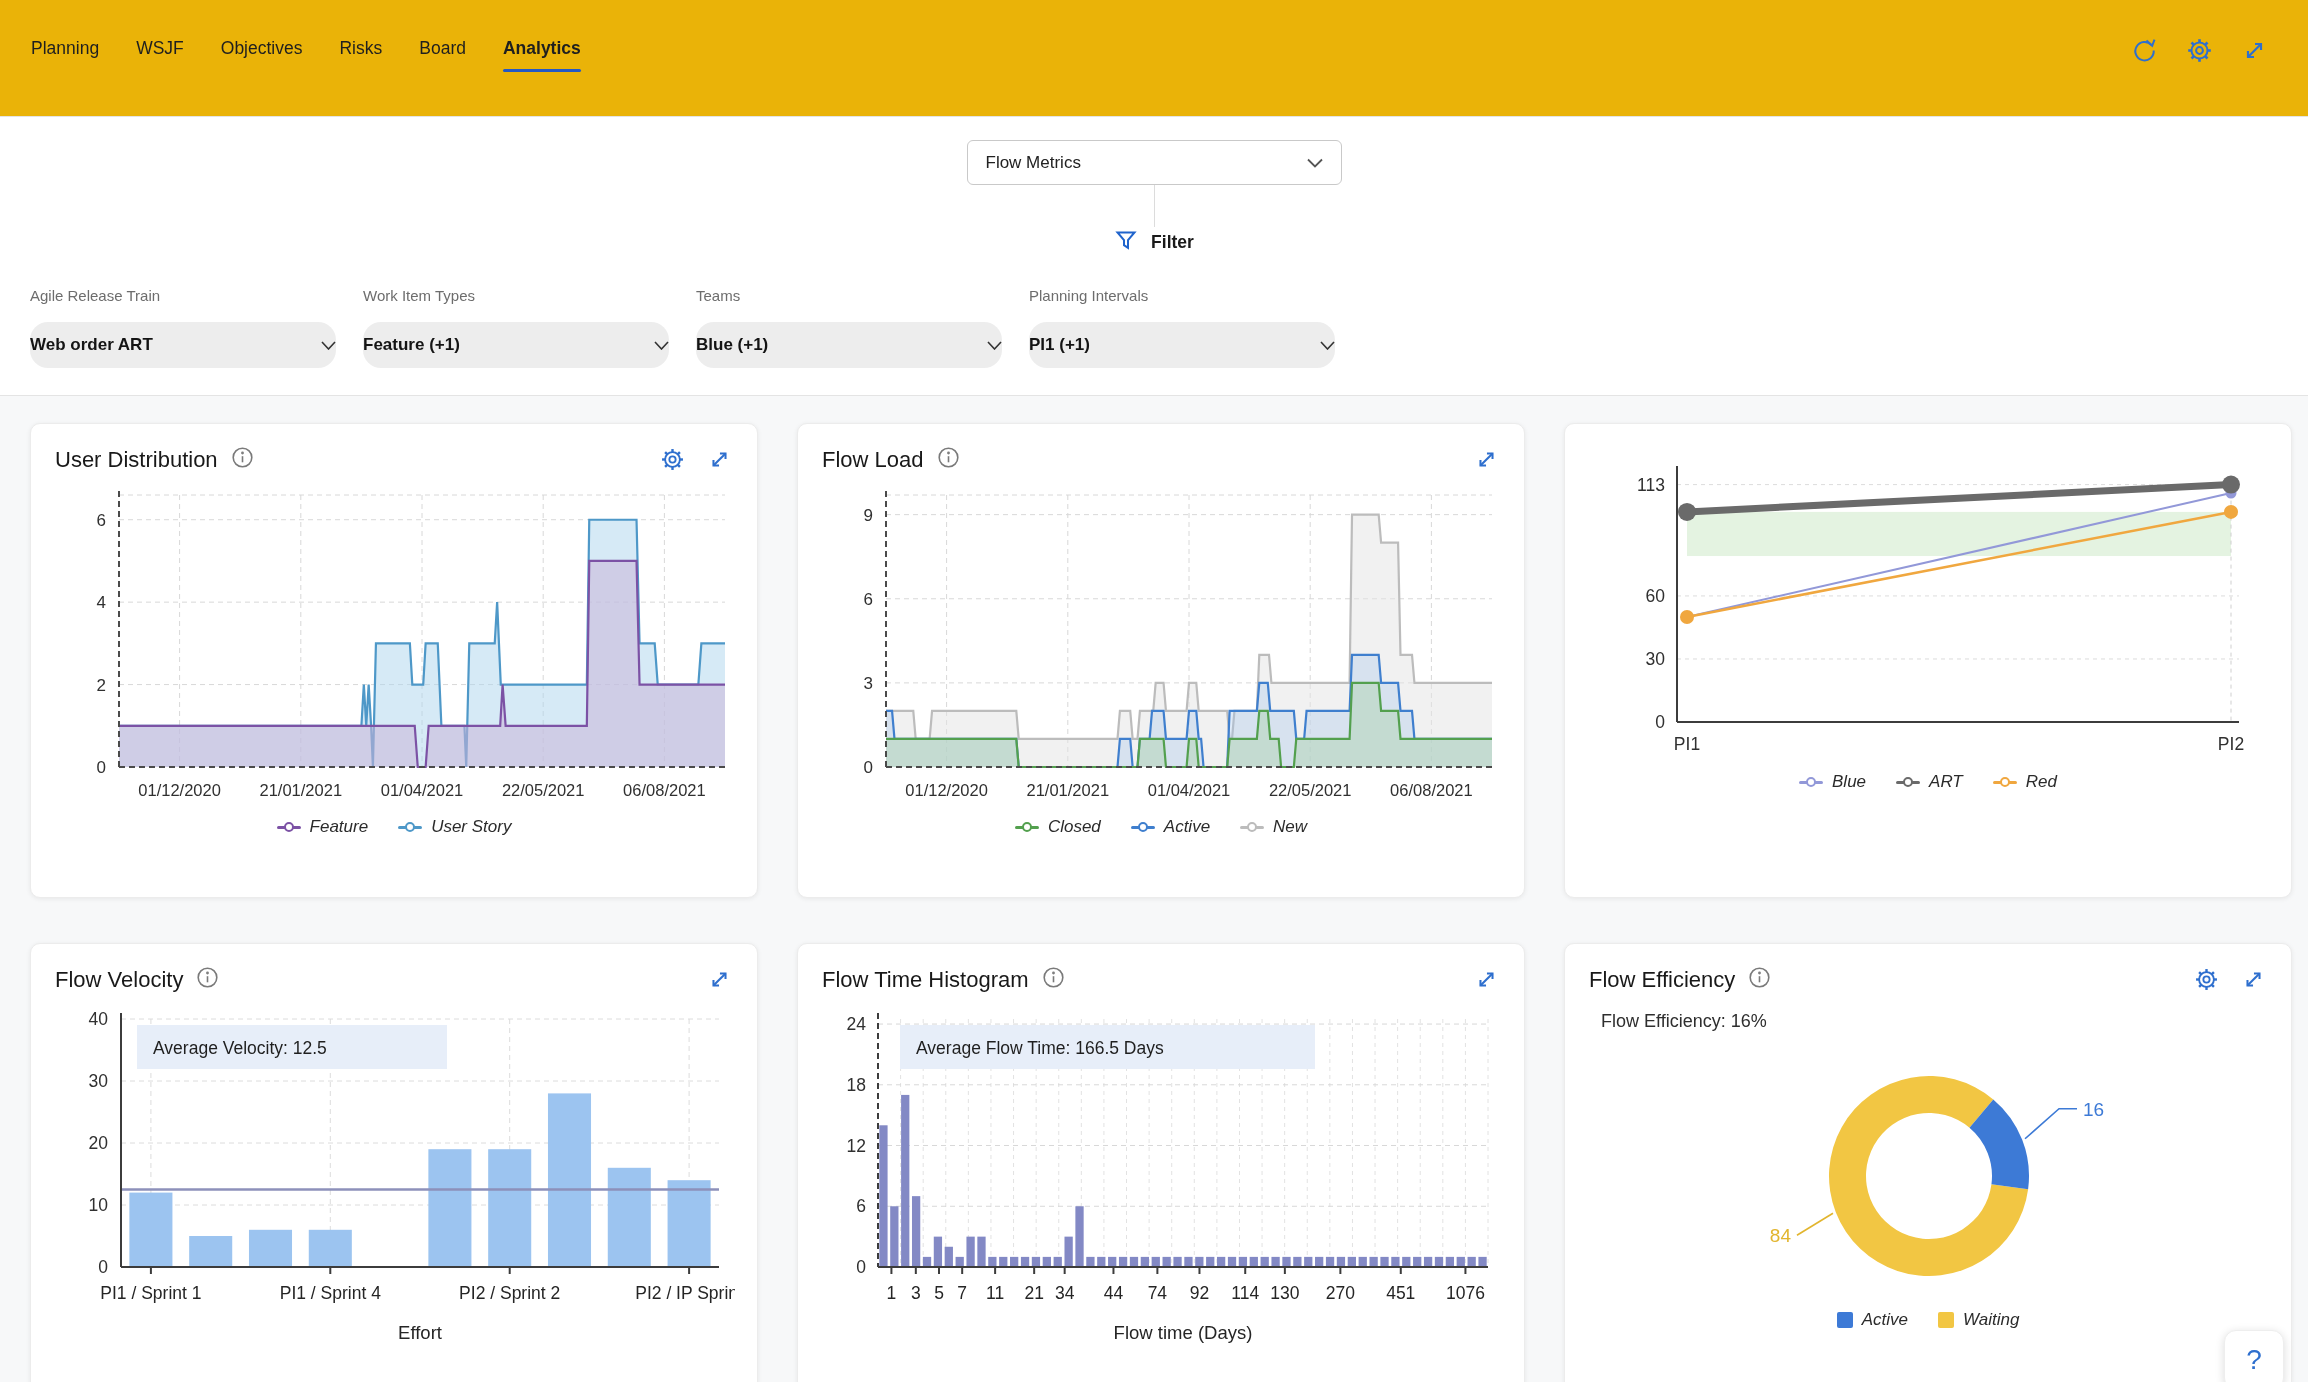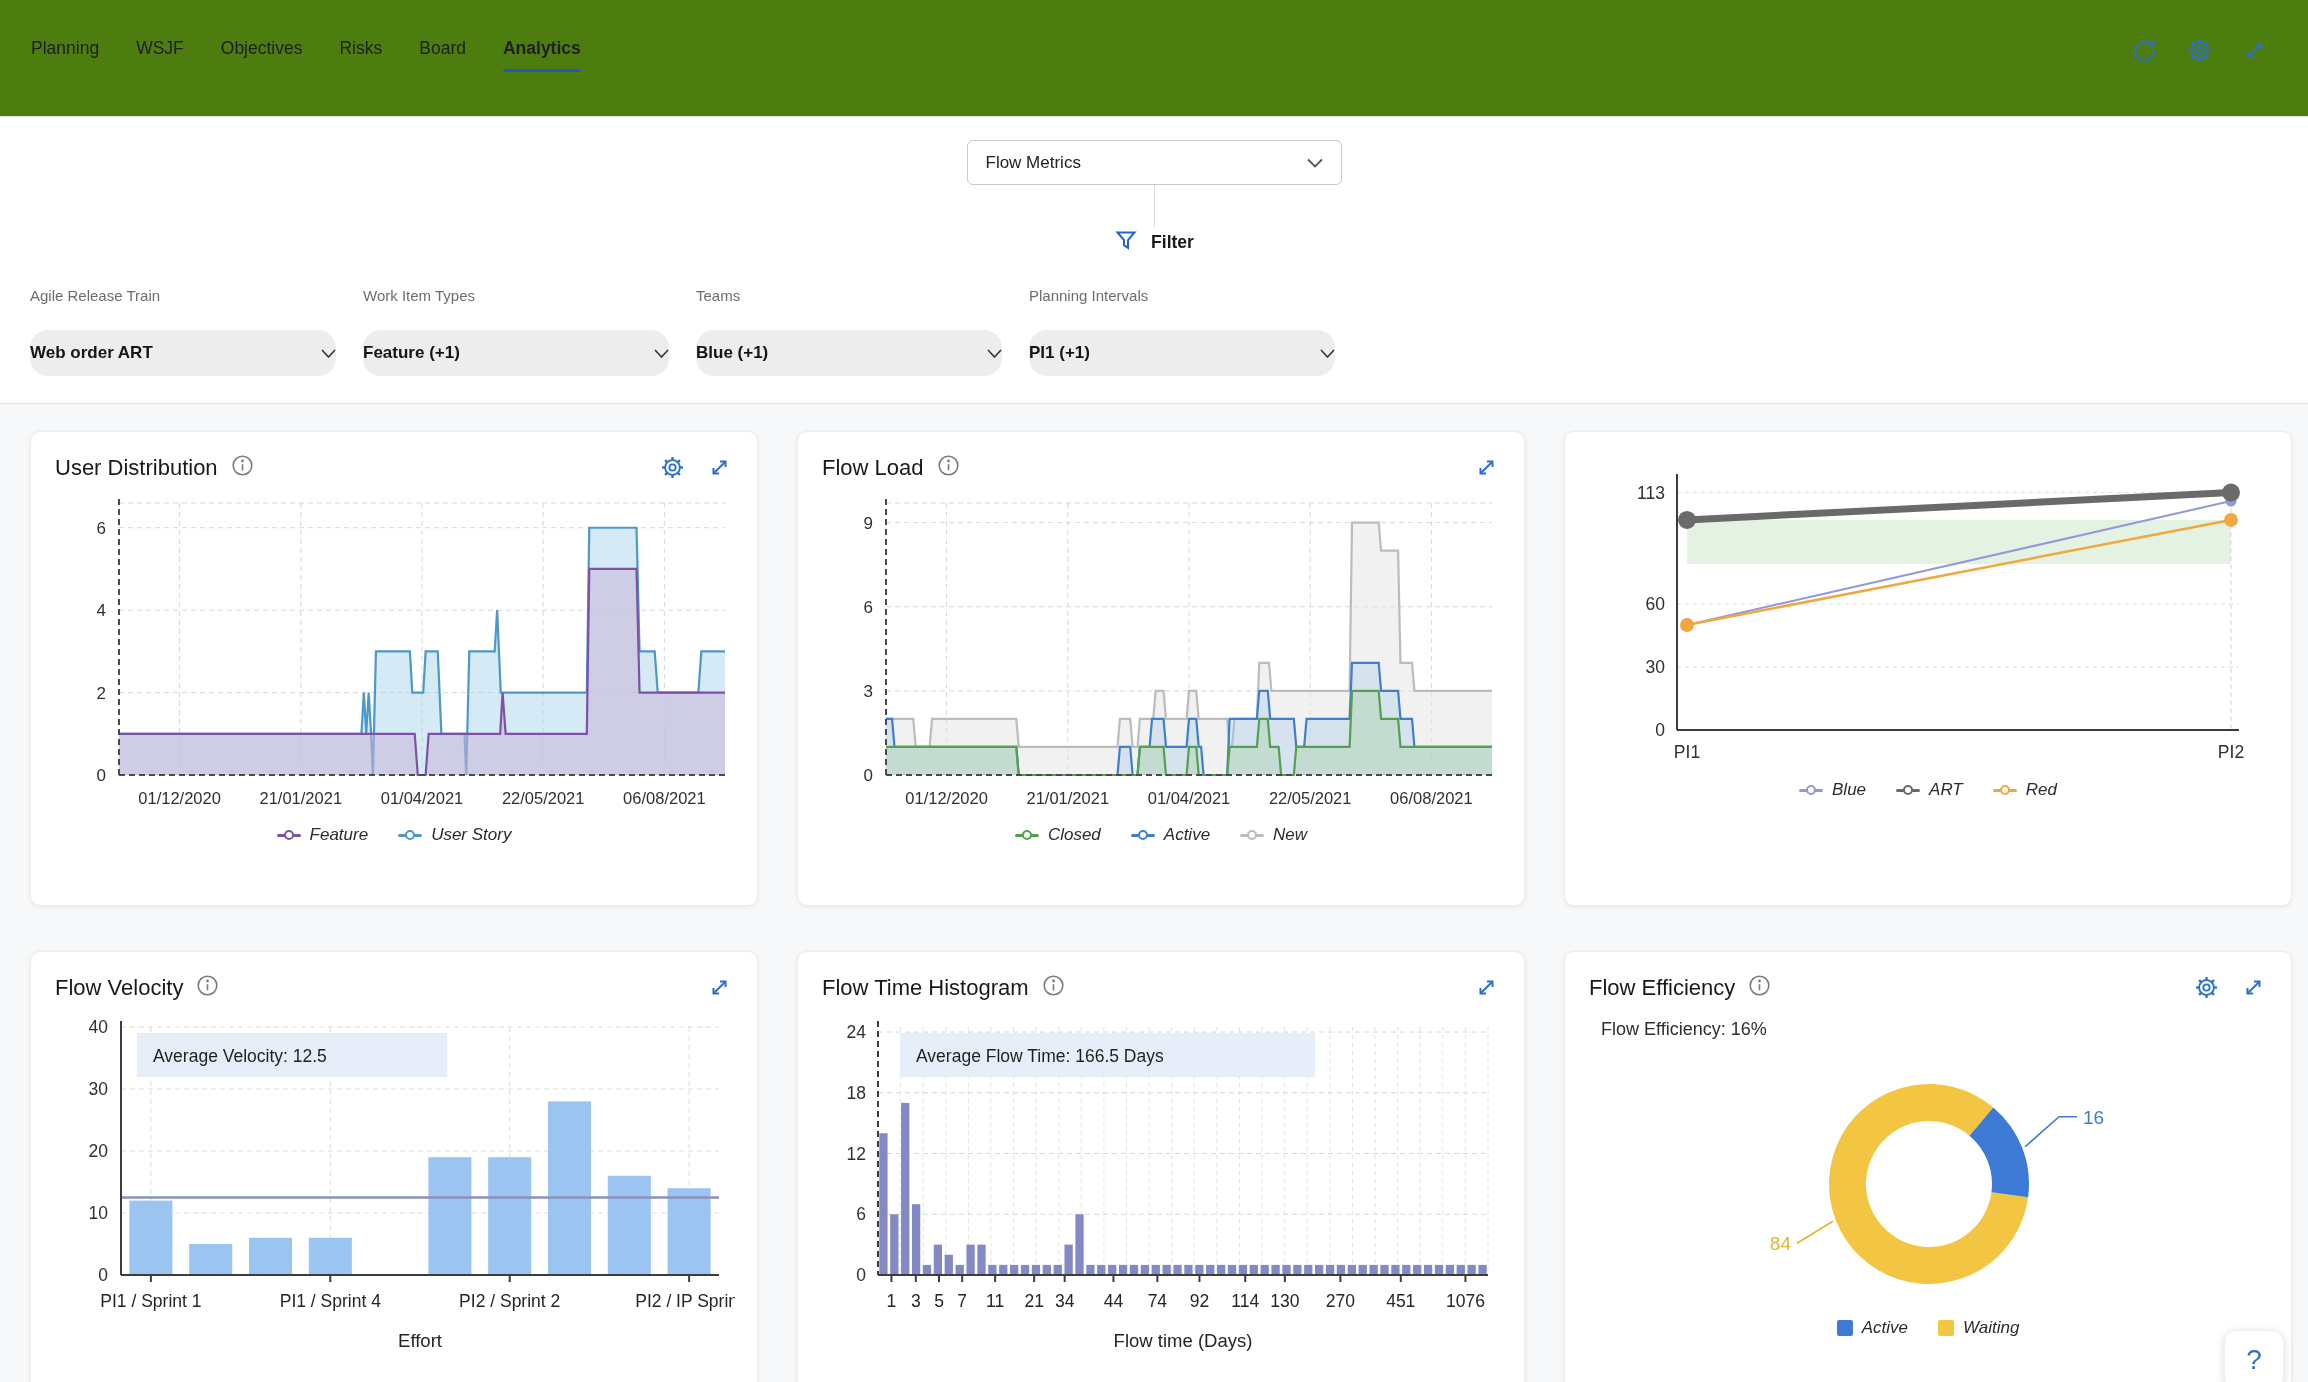--- a/index.html
+++ b/index.html
@@ -1,37 +1,37 @@
 <!DOCTYPE html>
 <html><head>
 <meta charset="utf-8">
 <style>
   html,body{margin:0;padding:0;}
   body{width:2308px;height:1382px;position:relative;font-family:"Liberation Sans",sans-serif;background:#fff;color:#1b1b1b;overflow:hidden;}
   svg text{font-family:"Liberation Sans",sans-serif;}
 
   
-  .nav{display:flex;align-items:center;height:117px;padding:0 40px 16px 31px;border-bottom:1px solid #e4e4e4;box-sizing:border-box;background:#4d7c0f;justify-content:center;}
+  .nav{display:flex;align-items:center;height:117px;padding:0 40px 16px 31px;border-bottom:1px solid #e4e4e4;box-sizing:border-box;background:#eab308;justify-content:center;}
   .tabs{display:flex;gap:37px;align-items:flex-end;}
   .tab{font-size:17.5px;color:#1f1f1f;cursor:pointer;position:relative;padding-bottom:13px;padding-top:10px;}
   .tab.active{font-weight:bold;}
   .tab.active::after{content:"";position:absolute;left:0;right:0;bottom:0;height:3px;background:#2458c4;border-radius:2px;}
   .nav-icons{margin-left:auto;display:flex;gap:28px;align-items:center;}
   .icon-btn{width:27px;height:27px;display:inline-flex;align-items:center;justify-content:center;cursor:pointer;}
 
   
   .toolbar{display:flex;align-items:center;padding:23px 30px 15px;background:#fff;flex-direction:column;}
   .select{display:flex;align-items:center;justify-content:space-between;width:375px;height:45px;border:1px solid #c9c9c9;border-radius:6px;padding:0 18px;font-size:17px;box-sizing:border-box;cursor:pointer;background:#fff;color:#222;}
   .vdiv{width:1px;height:42px;background:#dcdcdc;margin:0 27px;}
   .filter-btn{display:flex;align-items:center;gap:13px;font-size:17.5px;font-weight:bold;background:none;border:none;cursor:pointer;color:#1a1a1a;font-family:inherit;}
 
   
   .filters{display:flex;gap:27px;padding:14px 30px 27px;border-bottom:1px solid #e4e4e4;background:#fff;}
   .fgroup{width:306px;}
-  .flabel{font-size:15px;color:#6d6d6d;margin-bottom:26px;}
+  .flabel{font-size:15px;color:#6d6d6d;margin-bottom:18px;}
   .fselect{display:flex;align-items:center;justify-content:space-between;width:100%;height:46px;background:#ededed;border:none;border-radius:18px;padding:0 0;font-size:17px;font-weight:bold;font-family:inherit;cursor:pointer;color:#141414;box-sizing:border-box;}
 
   
   main{background:#f7f8f9;padding:27px 16px 40px 30px;display:grid;grid-template-columns:repeat(3,728px);column-gap:39px;row-gap:45px;}
   .card{background:#fff;border:1px solid #ececec;border-radius:10px;box-shadow:0 1px 5px rgba(0,0,0,.07);height:475px;padding:22px 24px;box-sizing:border-box;}
   .card-head{display:flex;align-items:center;gap:13px;}
   .card-title{font-size:22px;font-weight:normal;margin:0;color:#191919;}
   .head-icons{margin-left:auto;display:flex;gap:20px;align-items:center;}
   .chart{margin-top:8px;}
   .legend{display:flex;justify-content:center;gap:30px;margin-top:2px;font-style:italic;}

